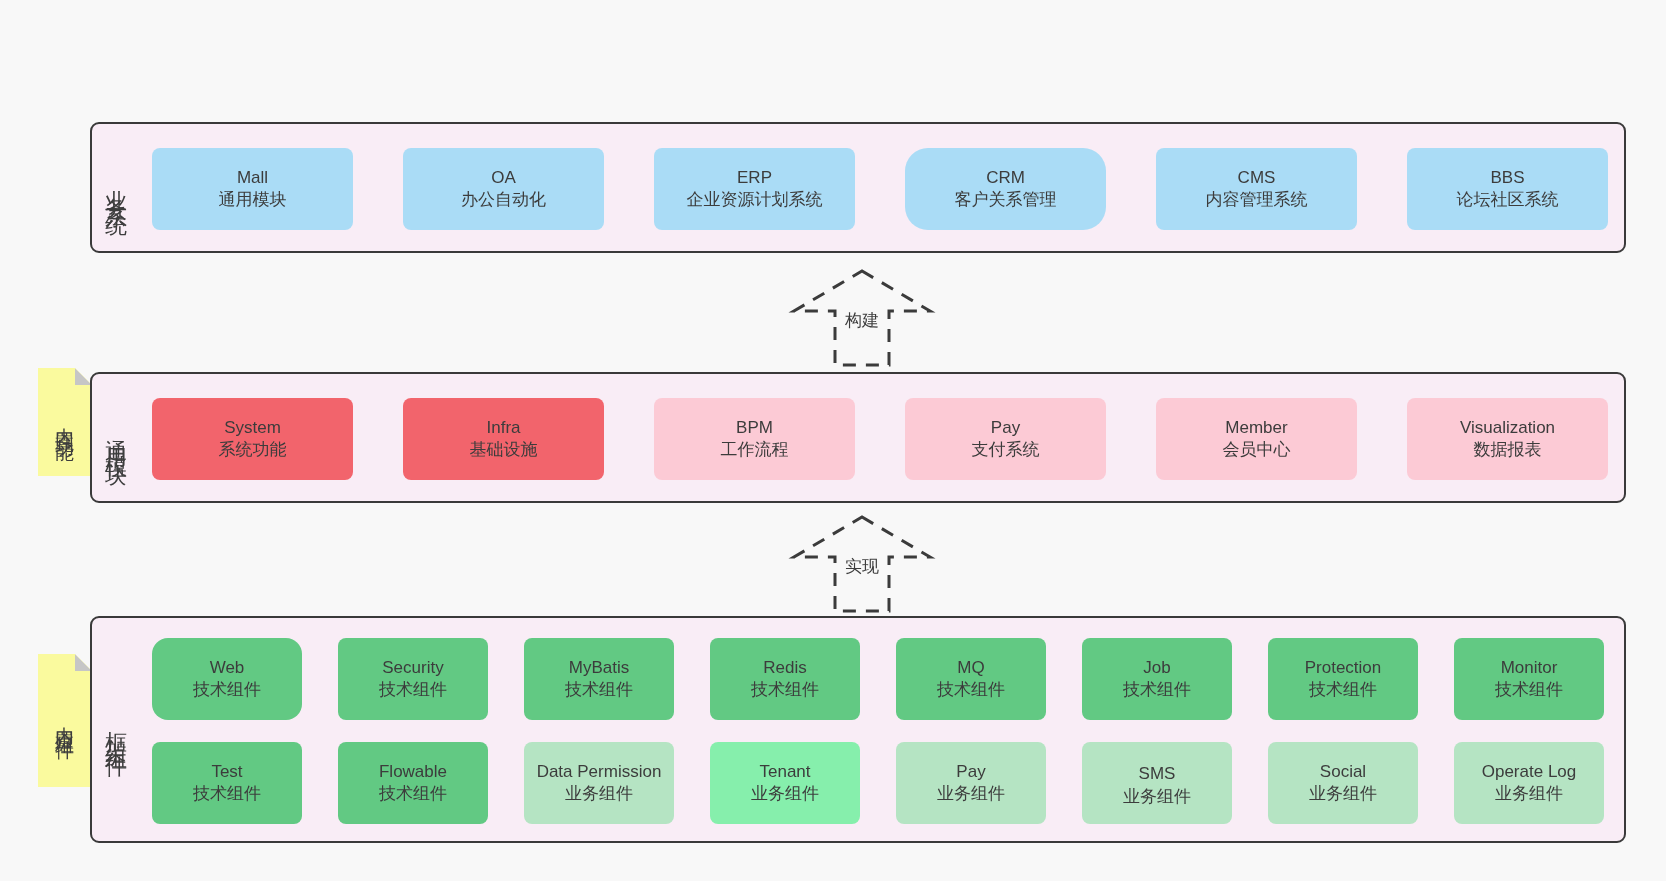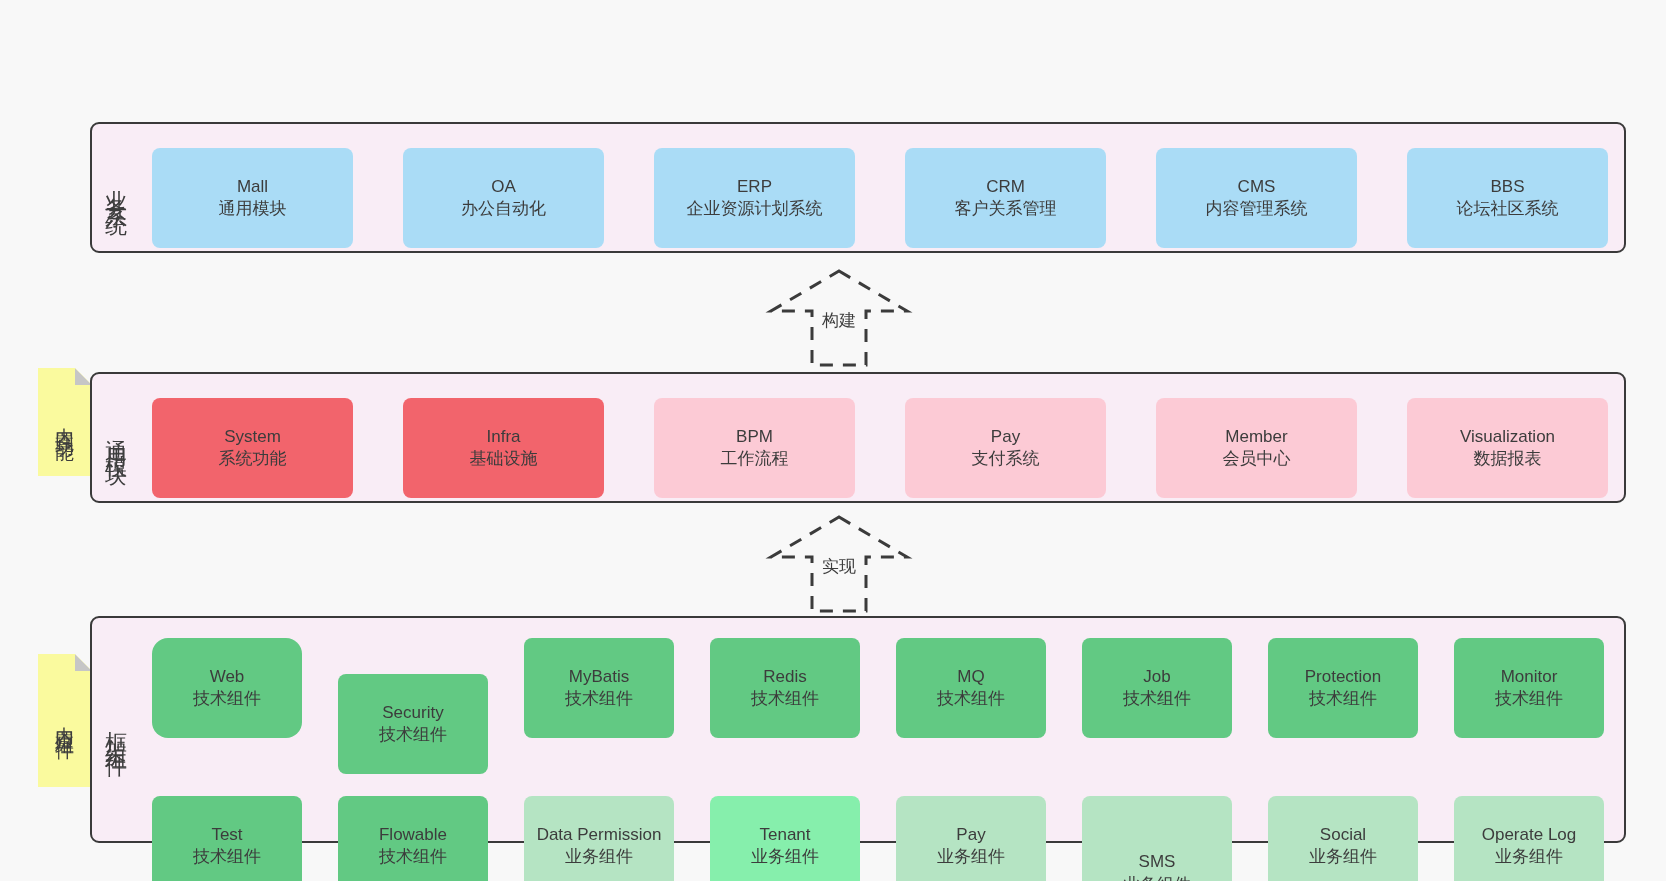--- a/index.html
+++ b/index.html
@@ -22,43 +22,43 @@
     position:absolute;left:13px;top:50%;transform:translateY(-50%);
     writing-mode:vertical-rl;text-orientation:upright;
     font-size:22px;letter-spacing:8px;line-height:1;color:#3d3d3d;
     white-space:nowrap;
   }
   .rows{position:absolute;left:60px;top:24px;display:flex;flex-direction:column;gap:22px;}
   .panel-components .rows{top:20px;}
   .row{display:flex;gap:50px;}
   .panel-components .row{gap:36px;}
   .node{
-    box-sizing:border-box;width:201px;height:100px;border-radius:8px;
+    box-sizing:border-box;width:201px;height:82px;border-radius:8px;
     display:flex;flex-direction:column;align-items:center;justify-content:center;
-    font-size:17px;line-height:1.32;text-align:center;padding:0 10px;color:#3c3c3c;
+    font-size:17px;line-height:1.32;text-align:center;padding:16px 10px;color:#3c3c3c;
   }
   .panel-components .node{width:150px;}
   
   .sticky{
     position:absolute;left:38px;width:54px;background:#fafa9e;z-index:1;
     clip-path:polygon(0 0,calc(100% - 17px) 0,100% 17px,100% 100%,0 100%);
     display:flex;align-items:center;justify-content:center;
   }
   .sticky::after{
     content:"";position:absolute;top:0;right:0;width:17px;height:17px;
     background:#c6c6c6;clip-path:polygon(0 0,100% 100%,0 100%);
   }
   .sticky-1{top:368px;height:108px;}
   .sticky-2{top:654px;height:133px;}
   .sticky-text{
     writing-mode:vertical-rl;text-orientation:upright;
     font-size:19px;letter-spacing:5px;line-height:1;color:#3d3d3d;white-space:nowrap;
   }
   
-  .arrow{position:absolute;left:754px;width:170px;height:100px;z-index:0;}
+  .arrow{position:absolute;left:777px;width:170px;height:100px;z-index:0;}
   .arrow-1{top:268px;}
   .arrow-2{top:514px;}
   .arrow svg{position:absolute;left:0;top:0;}
   .arrow-outline{
     fill:none;stroke:#3b3b3b;stroke-width:3;stroke-dasharray:13 10;stroke-linejoin:miter;
   }
   .arrow-label{
     position:absolute;left:50%;top:40px;transform:translateX(-50%);
     background:#f8f8f8;padding:1px 5px;font-size:17px;color:#3d3d3d;white-space:nowrap;
   }
@@ -95,21 +95,21 @@
           <span>通用模块</span>
         </div>
         <div class="node" style="background: rgb(170, 220, 246);">
           <span>OA</span>
           <span>办公自动化</span>
         </div>
         <div class="node" style="background: rgb(170, 220, 246);">
           <span>ERP</span>
           <span>企业资源计划系统</span>
         </div>
-        <div class="node" style="background: rgb(170, 220, 246);">
+        <div class="node" style="background: rgb(170, 220, 246); border-radius: 23px;">
           <span>CRM</span>
           <span>客户关系管理</span>
         </div>
         <div class="node" style="background: rgb(170, 220, 246);">
           <span>CMS</span>
           <span>内容管理系统</span>
         </div>
         <div class="node" style="background: rgb(170, 220, 246);">
           <span>BBS</span>
           <span>论坛社区系统</span>
@@ -151,21 +151,21 @@
 </section>
 
 <section class="panel panel-components">
   <div class="layer-title">框架组件</div>
   <div class="rows">
       <div class="row">
         <div class="node" style="background: rgb(98, 201, 131); border-radius: 16px;">
           <span>Web</span>
           <span>技术组件</span>
         </div>
-        <div class="node" style="background: rgb(98, 201, 131); margin-top: 36px;">
+        <div class="node" style="background: rgb(98, 201, 131);">
           <span>Security</span>
           <span>技术组件</span>
         </div>
         <div class="node" style="background: rgb(98, 201, 131);">
           <span>MyBatis</span>
           <span>技术组件</span>
         </div>
         <div class="node" style="background: rgb(98, 201, 131);">
           <span>Redis</span>
           <span>技术组件</span>

